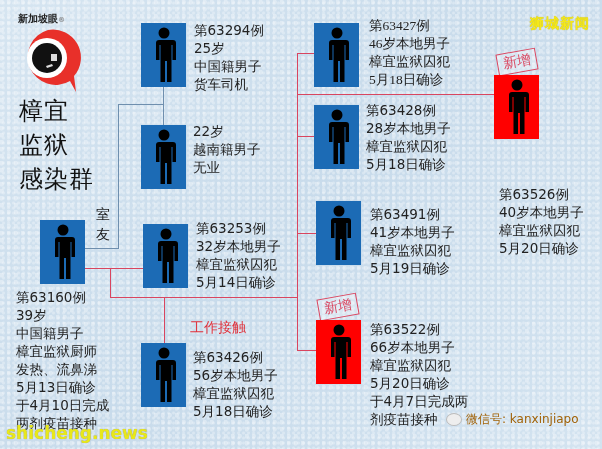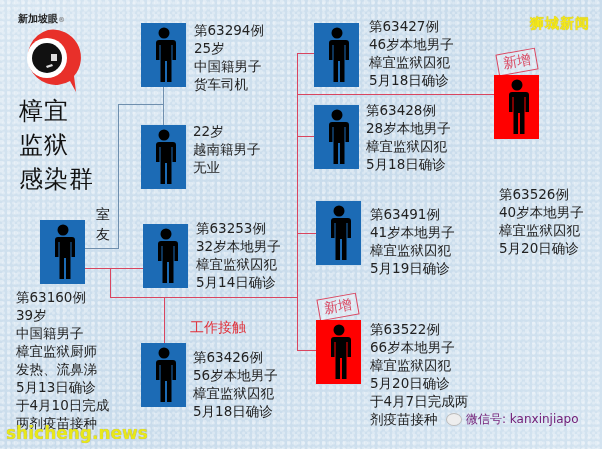--- a/index.html
+++ b/index.html
@@ -22,21 +22,21 @@
   .info{position:absolute;font-size:13.5px;line-height:18px;color:#222;white-space:nowrap;}
   .info div{height:18px;}
   .title{position:absolute;left:19px;top:94px;font-size:24px;line-height:34px;color:#111;letter-spacing:1px;}
   .title div{height:34px;}
   .rel-label{position:absolute;font-size:14px;}
   .stamp{position:absolute;border:1.5px solid #d9455f;color:#d9455f;font-size:14px;padding:1px 5px;
     transform:rotate(-10deg);background:rgba(255,255,255,0.25);}
   .brand{position:absolute;right:12px;top:15px;font-size:14px;font-weight:bold;color:#f4e81a;letter-spacing:1px;
     text-shadow:0 0 1px #b8a800;}
   .watermark{position:absolute;left:6px;top:423px;font-size:17px;color:#e8e81a;font-weight:bold;text-shadow:0 0 1px #888;}
-  .wechat{position:absolute;left:446px;top:411px;font-size:12px;color:#701a75;}
+  .wechat{position:absolute;left:446px;top:411px;font-size:12px;color:#a16207;}
 </style>
 </head>
 <body>
 
 <div class="abs" style="left:12px;top:8px;width:72px;height:84px;">
   <div style="position:absolute;left:6px;top:4px;font-size:10px;font-weight:bold;color:#222;white-space:nowrap;">
     <span>新加坡眼</span><span style="font-size:7px;color:#888;">®</span>
   </div>
   <svg width="72" height="72" viewBox="0 0 72 72" style="position:absolute;left:0;top:16px;">
     <path d="M36 6 A28 28 0 1 0 58 57 L64 68 L62 52 A28 28 0 0 0 36 6 Z" fill="#e8302a"></path>
@@ -143,21 +143,21 @@
     <div>樟宜监狱囚犯</div>
     <div>5月18日确诊</div>
 </div>
 
 <div class="person blue" style="left:314px;top:23px;">
   <svg width="26" height="56" viewBox="0 0 26 56">
       <circle cx="13" cy="6" r="5.5" fill="#000"></circle>
       <path d="M4 13 h18 a3 3 0 0 1 3 3 v17 h-3.5 v-15 h-1 v37 h-4.5 v-21 h-2 v21 h-4.5 v-37 h-1 v15 h-3.5 v-17 a3 3 0 0 1 3 -3 z" fill="#000"></path>
     </svg>
 </div>
-<div class="info" style="left:369px;top:17px;">
+<div class="info" style="left:369px;top:17px;font-family:Liberation Serif, serif;">
   <div>第63427例</div>
     <div>46岁本地男子</div>
     <div>樟宜监狱囚犯</div>
     <div>5月18日确诊</div>
 </div>
 
 <div class="person blue" style="left:314px;top:105px;">
   <svg width="26" height="56" viewBox="0 0 26 56">
       <circle cx="13" cy="6" r="5.5" fill="#000"></circle>
       <path d="M4 13 h18 a3 3 0 0 1 3 3 v17 h-3.5 v-15 h-1 v37 h-4.5 v-21 h-2 v21 h-4.5 v-37 h-1 v15 h-3.5 v-17 a3 3 0 0 1 3 -3 z" fill="#000"></path>

